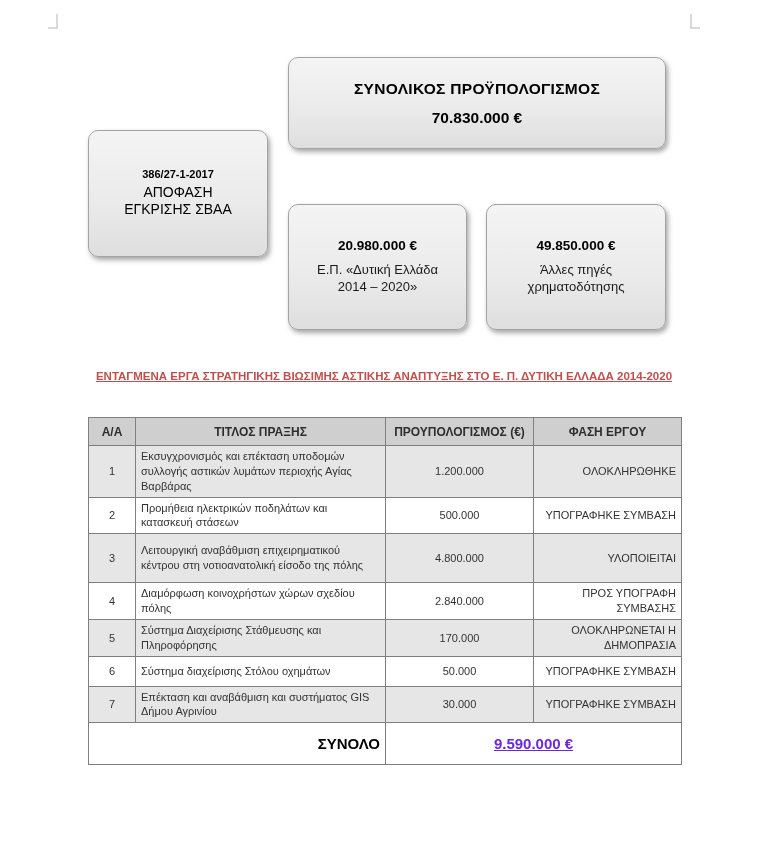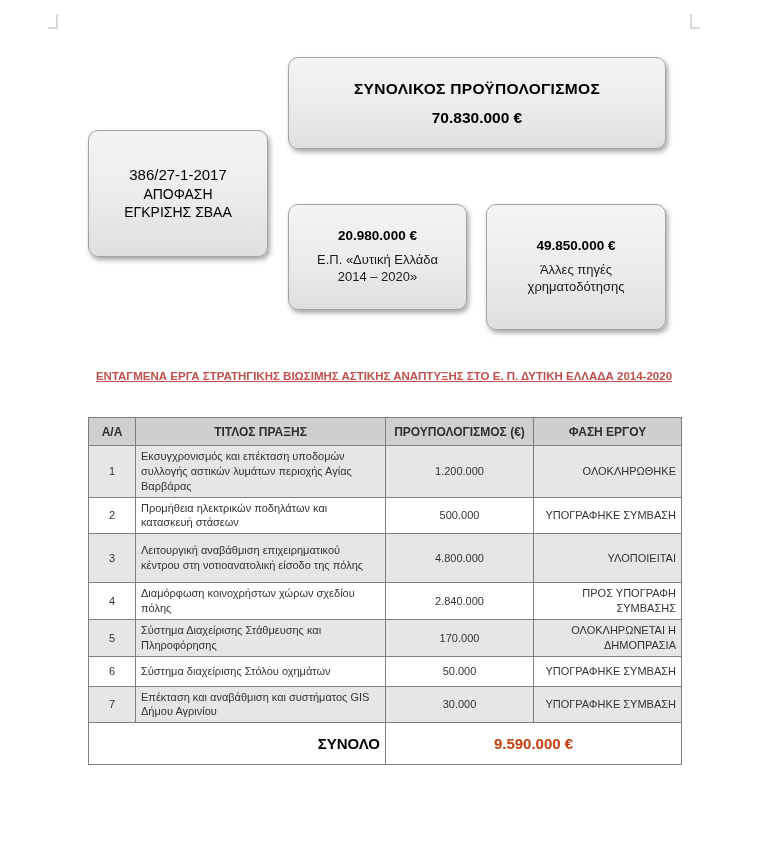--- a/index.html
+++ b/index.html
@@ -31,24 +31,24 @@
     box-shadow: 2px 3px 5px rgba(0,0,0,0.35);
     display: flex;
     flex-direction: column;
     align-items: center;
     justify-content: center;
     text-align: center;
     line-height: 1.25;
   }
   .box-decision { left: 88px;  top: 130px; width: 180px; height: 127px; font-size: 14px; }
   .box-total    { left: 288px; top: 57px;  width: 378px; height: 92px; }
-  .box-ep       { left: 288px; top: 204px; width: 179px; height: 106px; }
+  .box-ep       { left: 288px; top: 204px; width: 179px; height: 126px; }
   .box-other    { left: 486px; top: 204px; width: 180px; height: 126px; align-items: center; }
 
-  .box-decision .ln1 { font-weight: normal; font-size: 15px; margin-bottom: 2px; }
+  .box-decision .ln1 { font-weight: bold; font-size: 11px; margin-bottom: 2px; }
   .box-decision .ln  { font-size: 14px; }
 
   .box-total .title  { font-weight: bold; font-size: 15.5px; letter-spacing: 0.3px; }
   .box-total .amount { font-weight: bold; font-size: 15.5px; margin-top: 10px; }
 
   .sub-amount { font-weight: bold; font-size: 13.5px; margin-bottom: 7px; }
   .sub-line   { font-size: 13px; line-height: 1.3; color: #1a1a1a; }
 
   
   .section-title {
@@ -108,21 +108,22 @@
     text-align: right;
     font-weight: bold;
     font-size: 15px;
     color: #000;
     padding-right: 10px;
   }
   td.total-value {
     text-align: center;
     font-weight: bold;
     font-size: 15px;
-    color: #c2410c;
+    color: #6d28d9;
+    text-decoration: underline;
   }
 </style>
 </head>
 <body>
 
 <div class="page">
 
   <div class="corner-mark left"></div>
   <div class="corner-mark right"></div>
 

